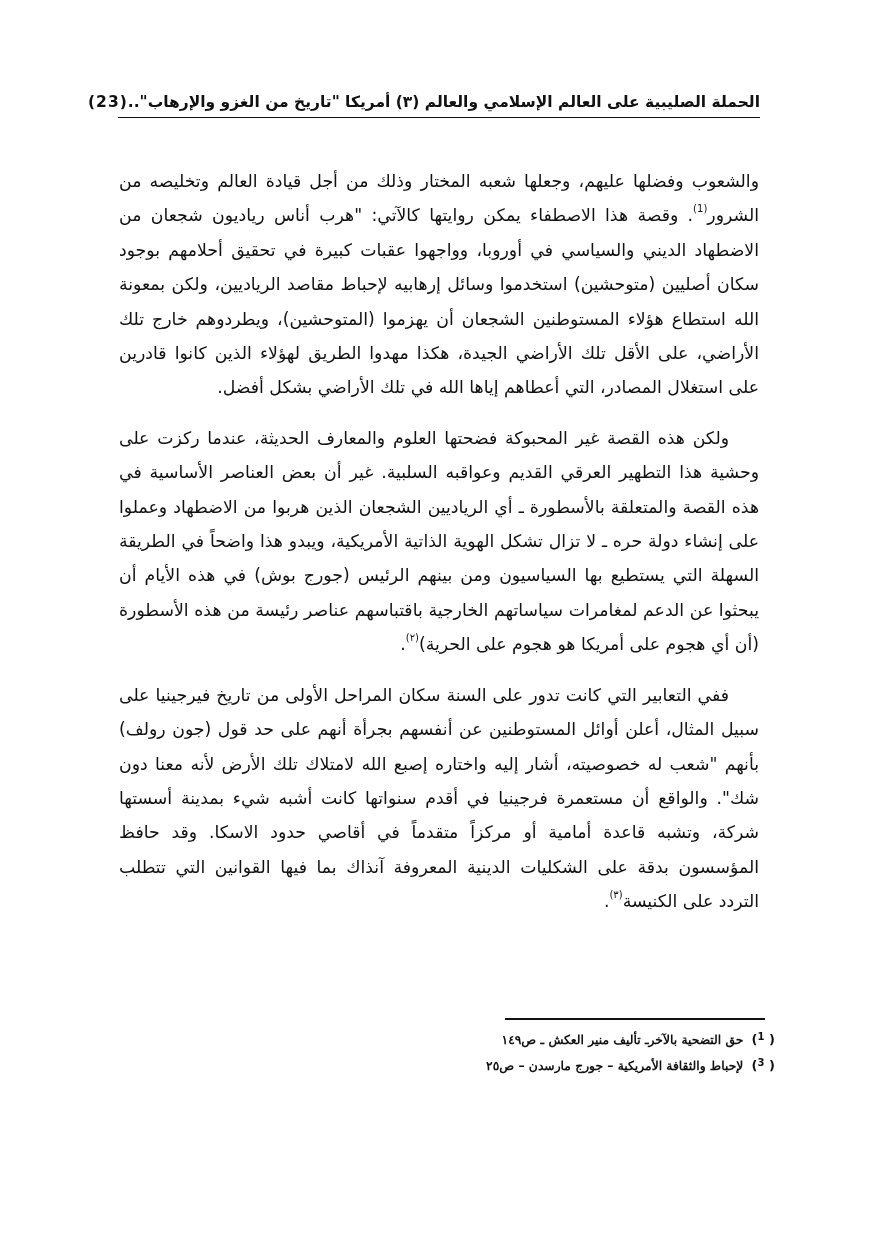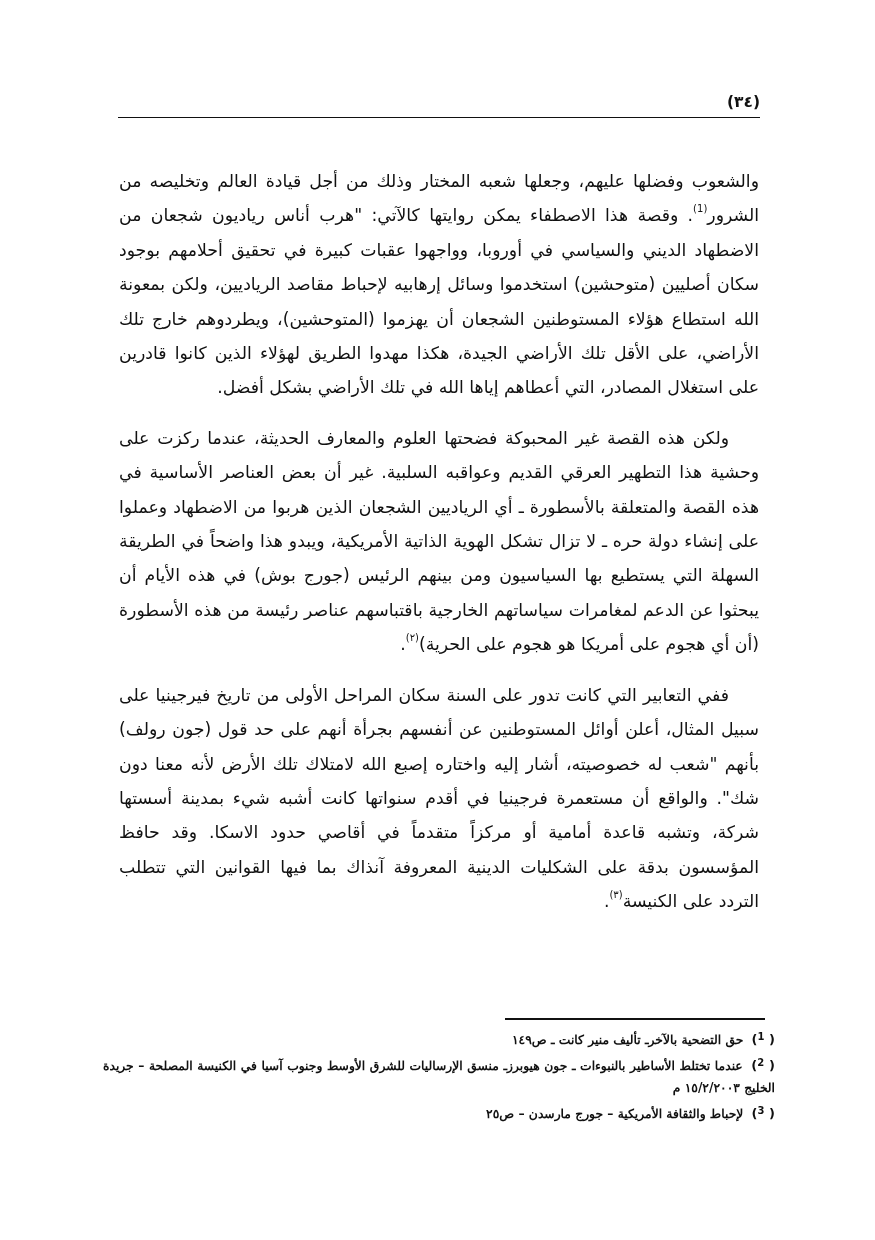--- a/index.html
+++ b/index.html
@@ -103,46 +103,43 @@
     font-size: 10px;
     vertical-align: 4px;
   }
 </style>
 </head>
 <body>
 
 <div class="page">
 
   <div class="running-header">
-    <span class="page-num">(٣٤)</span>
+    <span class="title">الحملة الصليبية على العالم الإسلامي والعالم (٣) أمريكا "تاريخ من الغزو والإرهاب"..</span>
+    <span class="page-num">(23)</span>
   </div>
   <div class="header-rule"></div>
 
   <div class="body-text">
     <p>
       <span>والشعوب وفضلها عليهم، وجعلها شعبه المختار وذلك من أجل قيادة العالم وتخليصه من الشرور</span><sup>(1)</sup><span>. وقصة هذا الاصطفاء يمكن روايتها كالآتي: "هرب أناس رياديون شجعان من الاضطهاد الديني والسياسي في أوروبا، وواجهوا عقبات كبيرة في تحقيق أحلامهم بوجود سكان أصليين (متوحشين) استخدموا وسائل إرهابيه لإحباط مقاصد الرياديين، ولكن بمعونة الله استطاع هؤلاء المستوطنين الشجعان أن يهزموا (المتوحشين)، ويطردوهم خارج تلك الأراضي، على الأقل تلك الأراضي الجيدة، هكذا مهدوا الطريق لهؤلاء الذين كانوا قادرين على استغلال المصادر، التي أعطاهم إياها الله في تلك الأراضي بشكل أفضل.</span>
     </p>
     <p class="indent">
       <span>ولكن هذه القصة غير المحبوكة فضحتها العلوم والمعارف الحديثة، عندما ركزت على وحشية هذا التطهير العرقي القديم وعواقبه السلبية. غير أن بعض العناصر الأساسية في هذه القصة والمتعلقة بالأسطورة ـ أي الرياديين الشجعان الذين هربوا من الاضطهاد وعملوا على إنشاء دولة حره ـ لا تزال تشكل الهوية الذاتية الأمريكية، ويبدو هذا واضحاً في الطريقة السهلة التي يستطيع بها السياسيون ومن بينهم الرئيس (جورج بوش) في هذه الأيام أن يبحثوا عن الدعم لمغامرات سياساتهم الخارجية باقتباسهم عناصر رئيسة من هذه الأسطورة (أن أي هجوم على أمريكا هو هجوم على الحرية)</span><sup>(٢)</sup><span>.</span>
     </p>
     <p class="indent">
       <span>ففي التعابير التي كانت تدور على السنة سكان المراحل الأولى من تاريخ فيرجينيا على سبيل المثال، أعلن أوائل المستوطنين عن أنفسهم بجرأة أنهم على حد قول (جون رولف) بأنهم "شعب له خصوصيته، أشار إليه واختاره إصبع الله لامتلاك تلك الأرض لأنه معنا دون شك". والواقع أن مستعمرة فرجينيا في أقدم سنواتها كانت أشبه شيء بمدينة أسستها شركة، وتشبه قاعدة أمامية أو مركزاً متقدماً في أقاصي حدود الاسكا. وقد حافظ المؤسسون بدقة على الشكليات الدينية المعروفة آنذاك بما فيها القوانين التي تتطلب التردد على الكنيسة</span><sup>(٣)</sup><span>.</span>
     </p>
   </div>
 
   <div class="fn-rule"></div>
 
   <div class="footnotes">
     <p class="fn">
       <span class="fn-mark">( <sup>1</sup>)</span>
-      <span>حق التضحية بالآخرـ تأليف منير كانت ـ ص١٤٩</span>
-    </p>
-    <p class="fn">
-      <span class="fn-mark">( <sup>2</sup>)</span>
-      <span>عندما تختلط الأساطير بالنبوءات ـ جون هيوبرزـ منسق الإرساليات للشرق الأوسط وجنوب آسيا في الكنيسة المصلحة – جريدة الخليج ١٥/٢/٢٠٠٣ م</span>
+      <span>حق التضحية بالآخرـ تأليف منير العكش ـ ص١٤٩</span>
     </p>
     <p class="fn">
       <span class="fn-mark">( <sup>3</sup>)</span>
       <span>لإحباط والثقافة الأمريكية – جورج مارسدن – ص٢٥</span>
     </p>
   </div>
 
 </div>
 
 </body></html>

